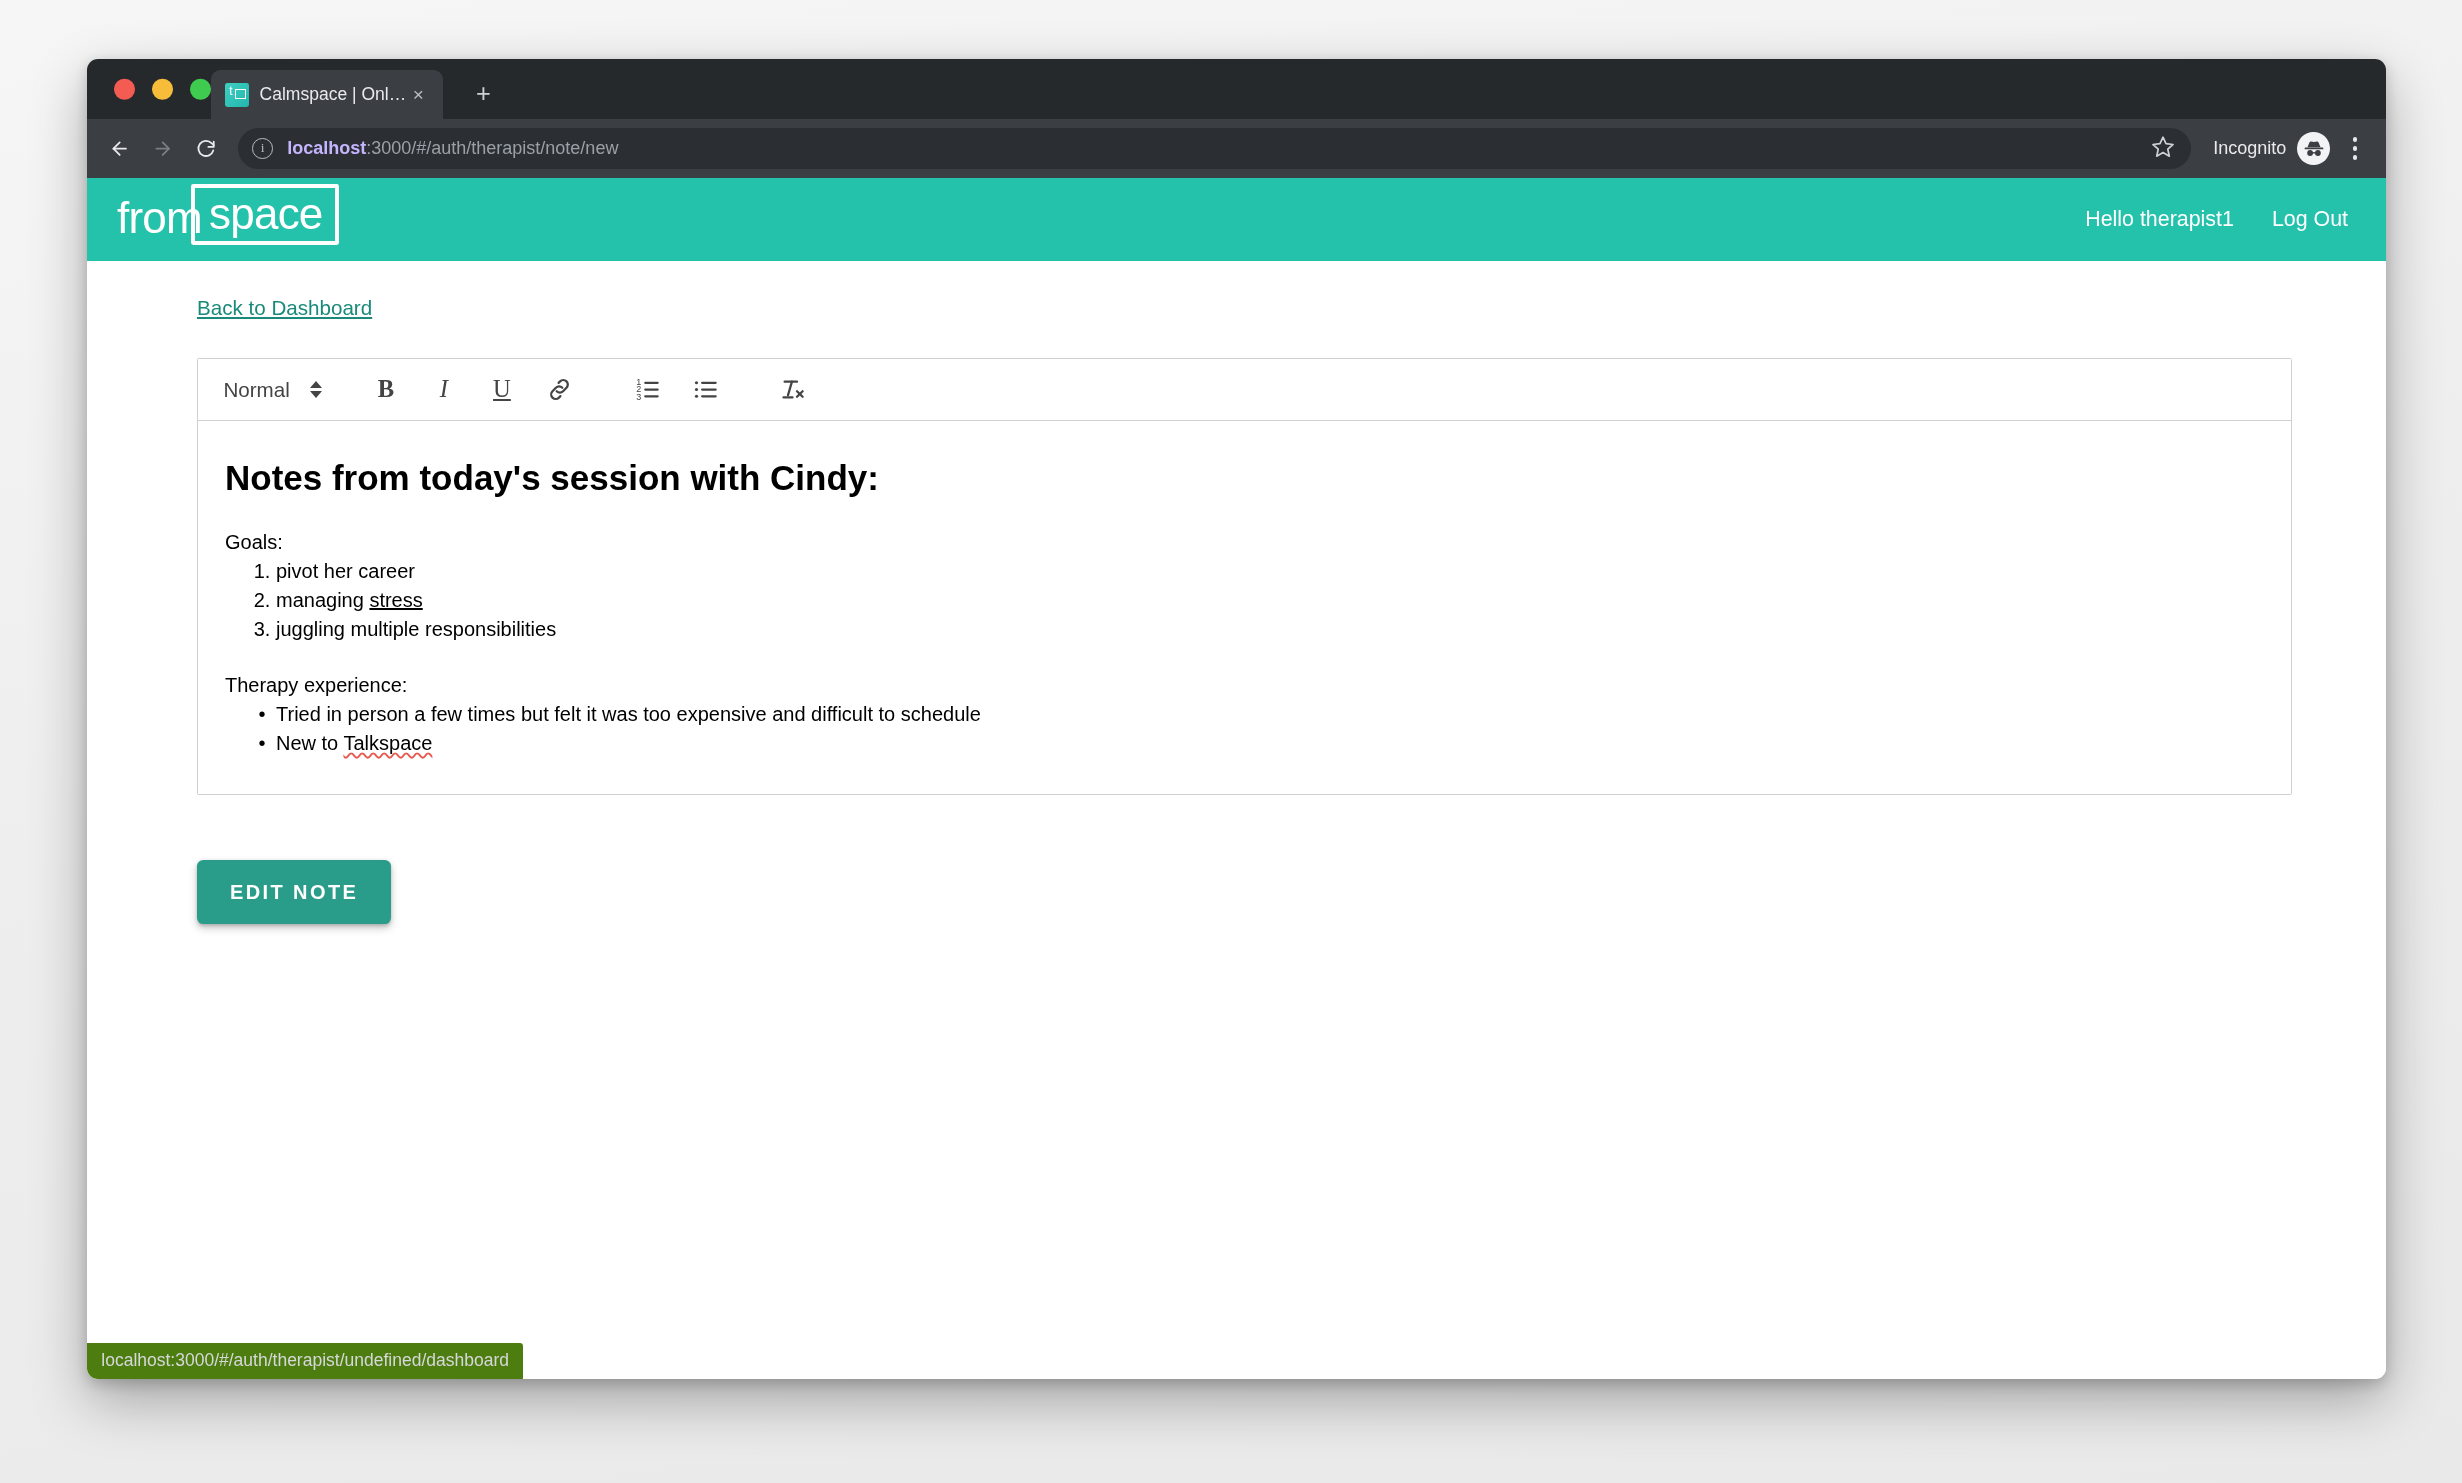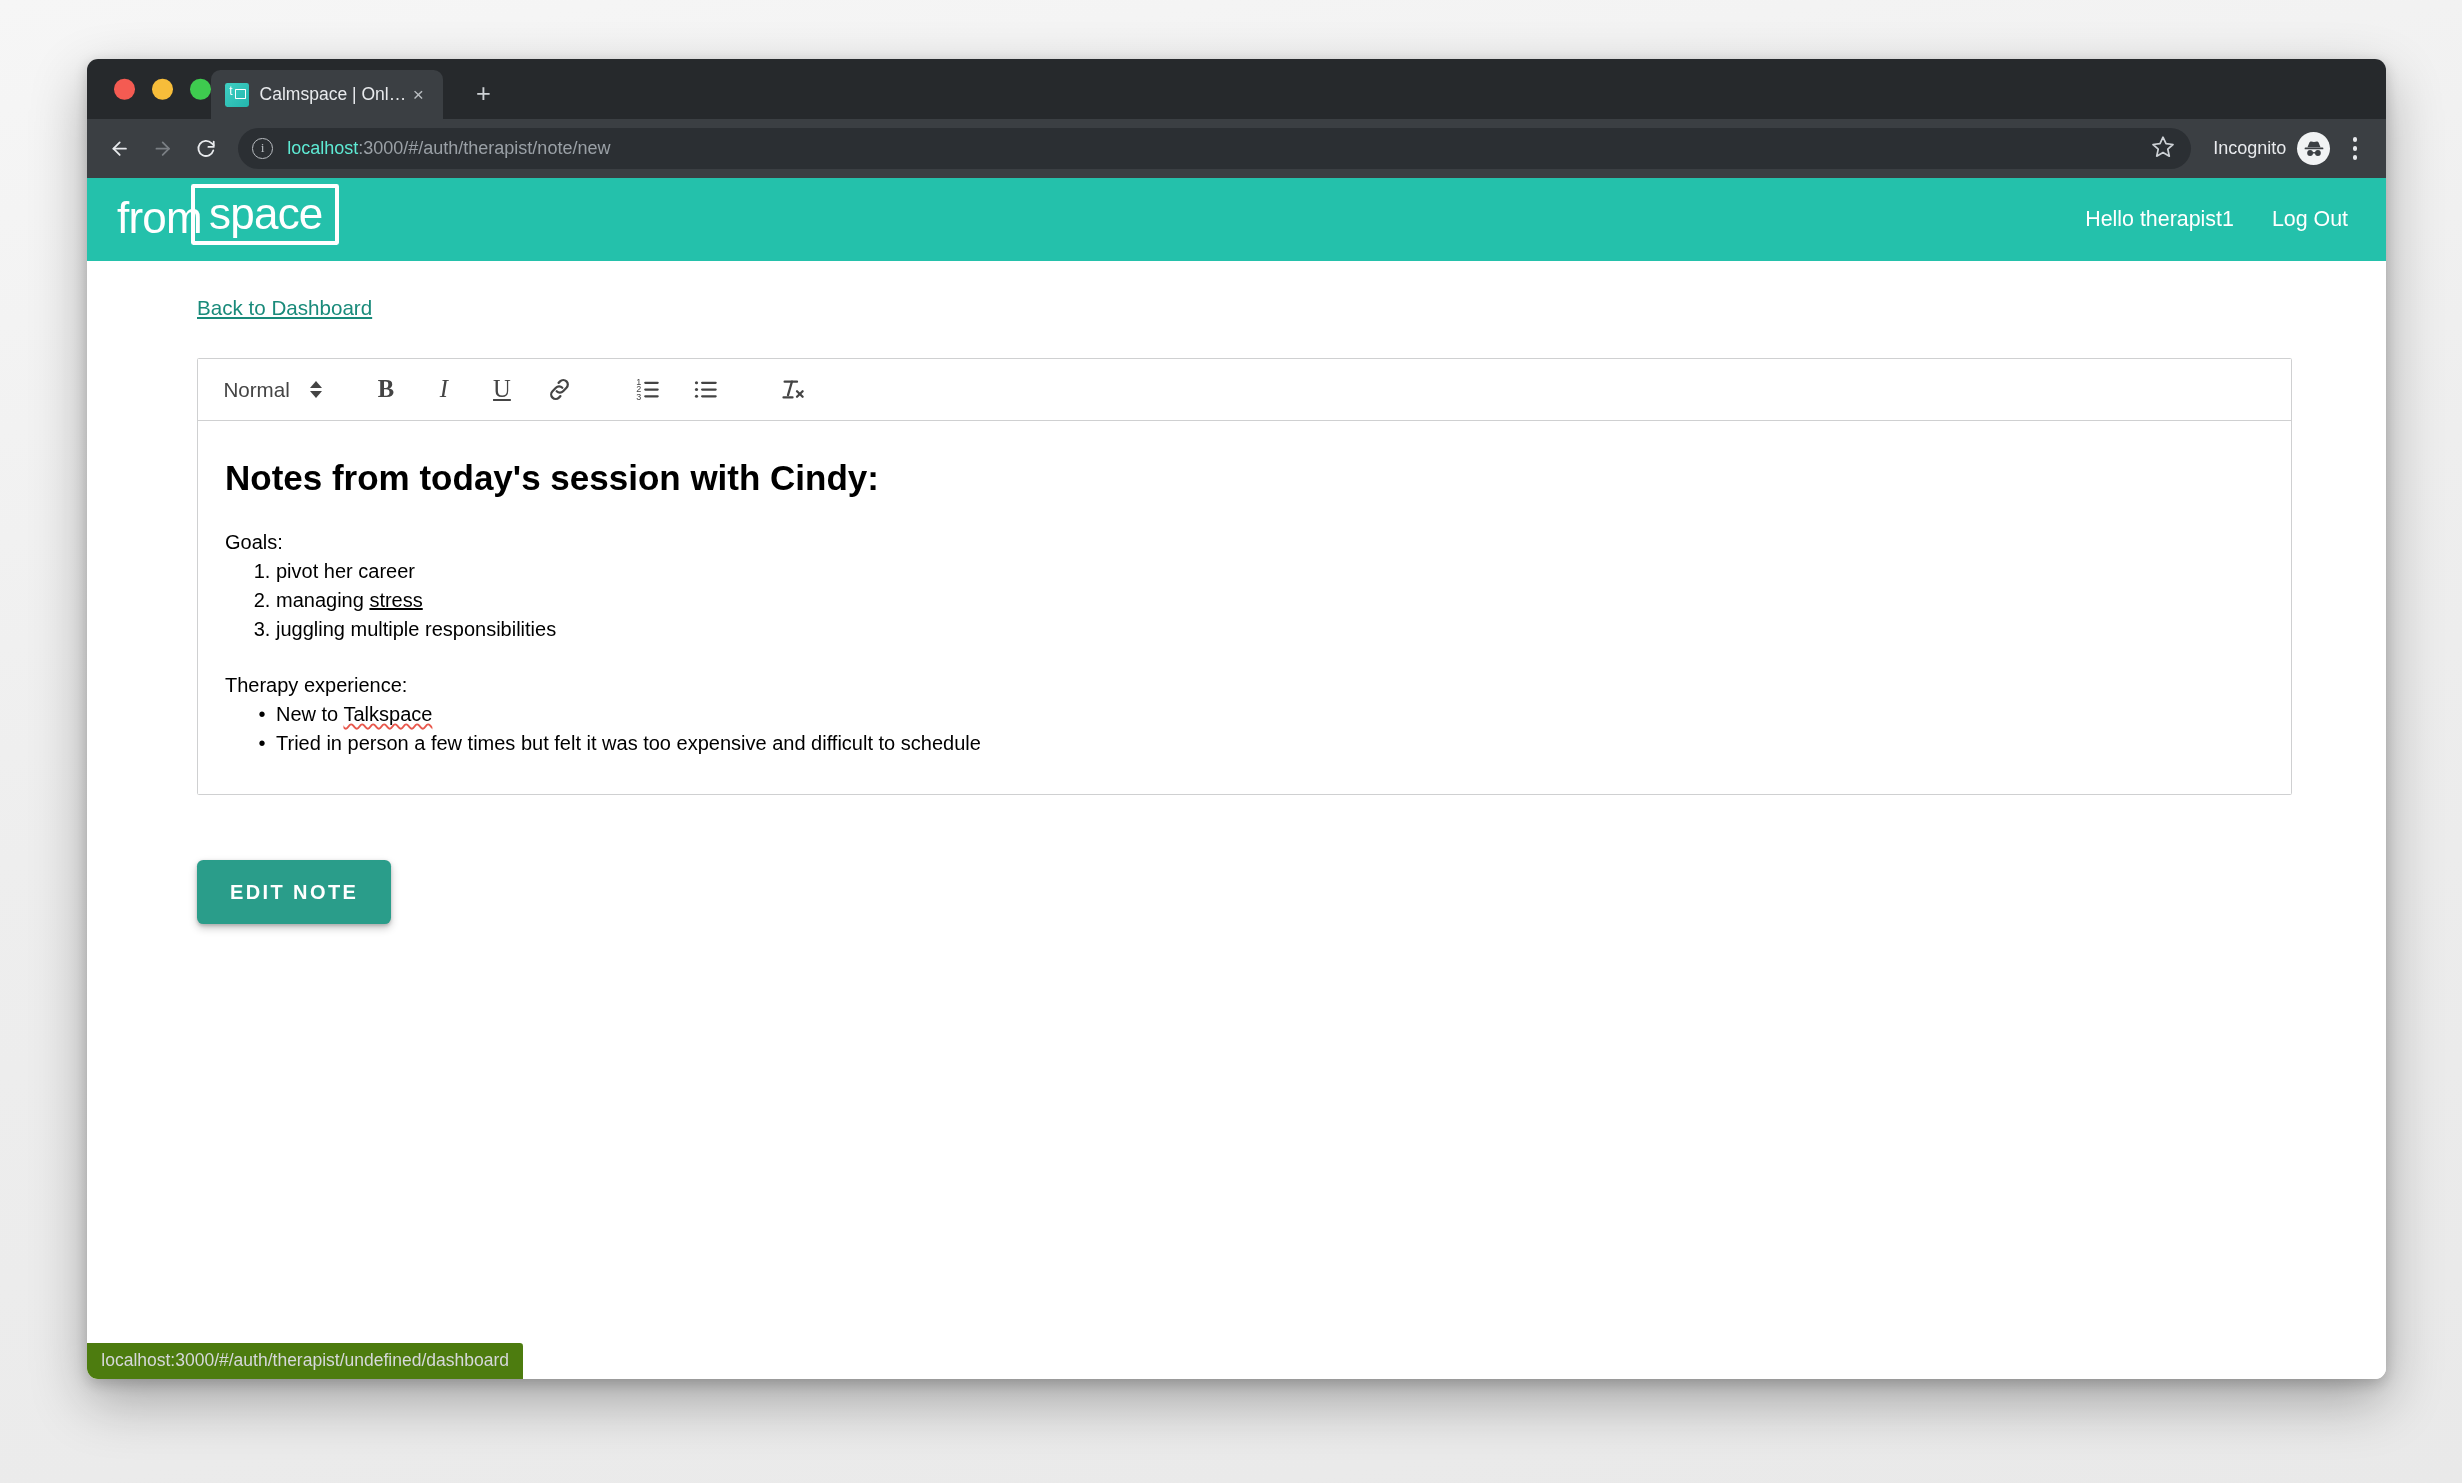--- a/index.html
+++ b/index.html
@@ -116,21 +116,21 @@
     color: #b9bdc1;
     font-size: 13.5px; line-height: 17.5px; text-align: center;
     font-family: "Liberation Serif", serif;
   }
   .url-text {
     margin-left: 14.3px;
     font-size: 18px;
     color: #9aa0a6;
     white-space: nowrap;
   }
-  .url-text .host { color: #5eead4; font-weight: normal; }
+  .url-text .host { color: #c4b5fd; font-weight: bold; }
   .star-btn {
     position: absolute; right: 11px; top: 50%;
     transform: translateY(-50%);
     width: 28.6px; height: 28.6px;
     color: #cdd1d5;
   }
   .star-btn svg { width: 24px; height: 24px; }
 
   .incognito-label {
     color: #e8eaed; font-size: 18px;
@@ -471,22 +471,22 @@
           <ol class="note-ol">
             <li><span>pivot her career</span></li>
             <li><span>managing </span><span class="u">stress</span></li>
             <li><span>juggling multiple responsibilities</span></li>
           </ol>
 
           <div class="note-spacer"></div>
 
           <p class="note-p">Therapy experience:</p>
           <ul class="note-ul">
+            <li><span>Tried in person a few times but felt it was too expensive and difficult to schedule</span></li>
             <li><span>New to </span><span class="spell">Talkspace</span></li>
-            <li><span>Tried in person a few times but felt it was too expensive and difficult to schedule</span></li>
           </ul>
         </div>
       </div>
 
       <button class="edit-btn">EDIT NOTE</button>
     </div>
 
     <div class="status-bar">localhost:3000/#/auth/therapist/undefined/dashboard</div>
   </div>
 </div>

